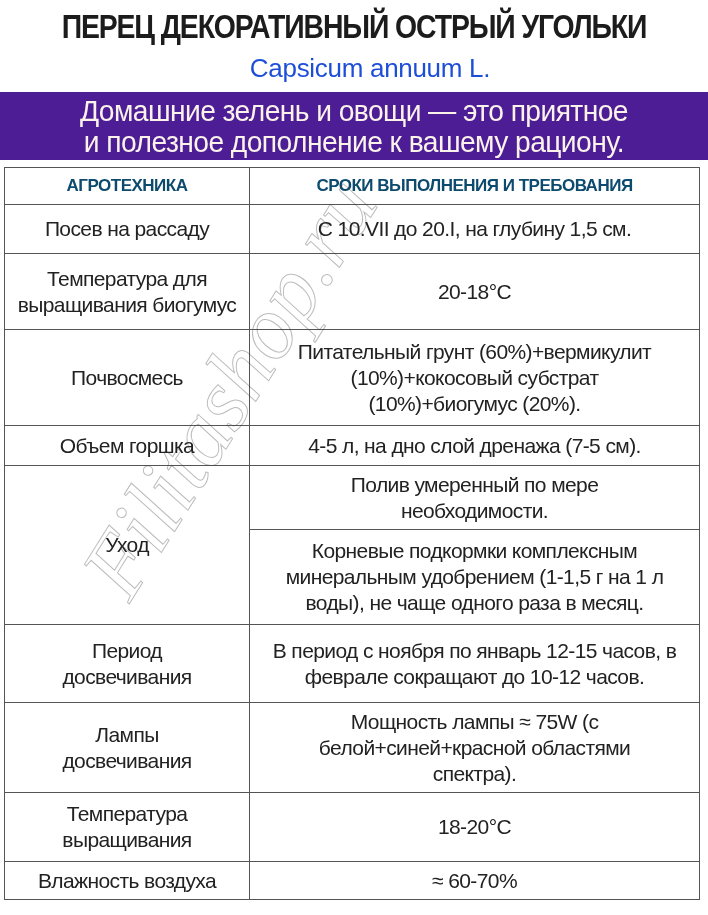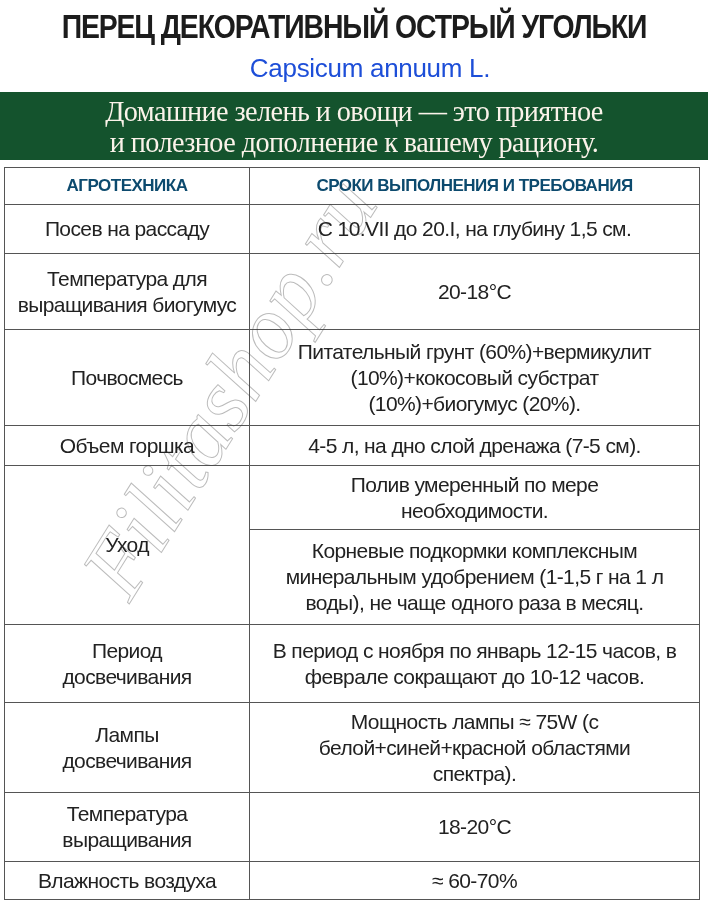--- a/index.html
+++ b/index.html
@@ -11,22 +11,22 @@
     position: absolute; left: 0; top: 8px; width: 708px; text-align: center;
     font-family: "Liberation Sans", sans-serif; font-weight: bold; font-size: 33px;
     letter-spacing: -1.3px; color: #1c1c1c; transform: scaleX(0.86); transform-origin: center;
   }
   .subtitle {
     position: absolute; left: 16px; top: 53px; width: 708px; text-align: center;
     font-size: 26px; color: #1d4ed8; letter-spacing: -0.3px;
   }
   .banner {
     position: absolute; left: 0; top: 92px; width: 708px; height: 68px;
-    background: #14532d; color: #fbf3ea; font-size: 30px; line-height: 31px;
-    padding-top: 3px; box-sizing: border-box; text-align: center; letter-spacing: -0.6px; font-family: Liberation Serif, serif;
+    background: #4c1d95; color: #fbf3ea; font-size: 30px; line-height: 31px;
+    padding-top: 3px; box-sizing: border-box; text-align: center; letter-spacing: -0.6px;
   }
   .banner div { white-space: nowrap; transform: scaleX(0.94); transform-origin: center; }
   table.agro {
     position: absolute; left: 4px; top: 167px; width: 696px; border-collapse: collapse;
     font-size: 21px; letter-spacing: -0.6px;
   }
   table.agro td, table.agro th {
     border: 1.5px solid #555; text-align: center; vertical-align: middle;
     padding: 0 6px; line-height: 26px;
   }

